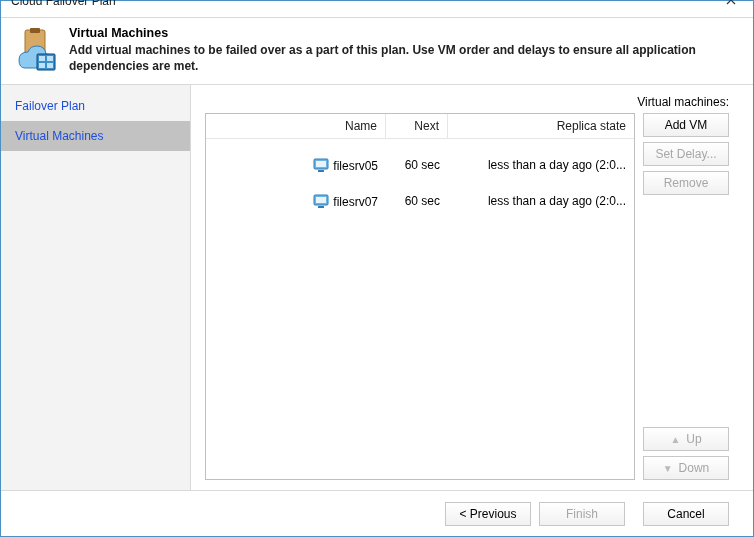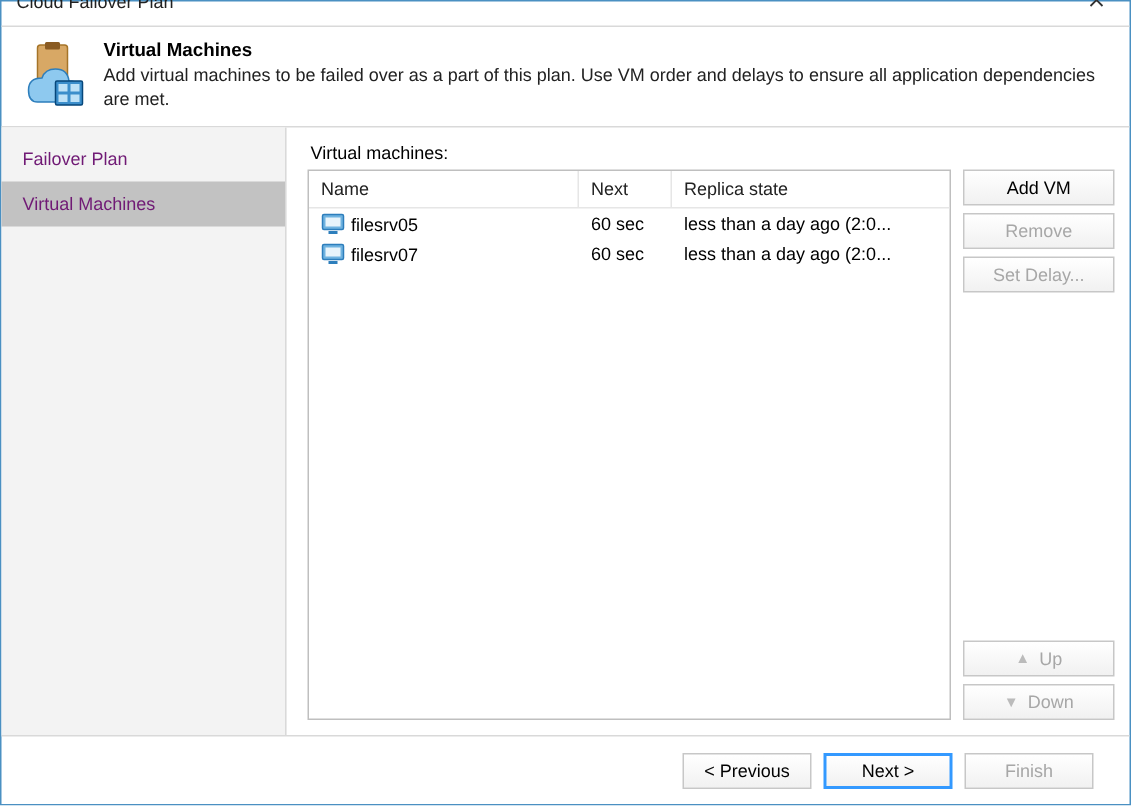--- a/index.html
+++ b/index.html
@@ -22,51 +22,51 @@
   }
   
   .titlebar { height:14px; display:flex; align-items:center; justify-content:space-between; padding:0 0 16px 10px; border-bottom:1px solid var(--border); }
   .titlebar .title { color:#222; }
   .titlebar .close { width:44px; height:100%; display:flex; align-items:center; justify-content:center; font-size:14px; color:#333; }
 
   
   .band { display:flex; padding:8px 12px 10px 12px; border-bottom:1px solid var(--border); }
   .band-icon { width:48px; height:48px; flex:0 0 48px; margin-right:8px; }
   .band-text .h { font-weight:bold; font-size:12.5px; margin-bottom:2px; }
-  .band-text .d { color:#222; line-height:1.35; }
+  .band-text .d { color:#222; line-height:1.35;font-weight:bold; }
 
   
   .body { flex:1 1 auto; display:flex; min-height:0; }
   .sidebar { width:190px; flex:0 0 190px; background:var(--sidebar-bg); border-right:1px solid var(--border); padding-top:6px;}
-  .sidebar .step { padding:8px 14px; color:#701a75; }
+  .sidebar .step { padding:8px 14px; color:#1d4ed8; }
   .sidebar .step.selected { background:var(--sidebar-selected); }
 
-  .main { flex:1 1 auto; padding:8px 10px 10px 14px; display:flex; flex-direction:column; min-height:0;}
+  .main { flex:1 1 auto; padding:8px 24px 10px 14px; display:flex; flex-direction:column; min-height:0;text-align:right;}
   .main-label { margin:2px 0 4px 2px; }
   .main-row { flex:1 1 auto; display:flex; gap:8px; min-height:0;}
 
   .grid { flex:1 1 auto; border:1px solid var(--border-dark); background:#fff; display:flex; flex-direction:column; min-height:0;}
   .grid-head { display:flex; border-bottom:1px solid #e6e6e6; }
   .grid-head .col { padding:5px 8px; color:#222; border-right:1px solid #e6e6e6;}
   .grid-body { flex:1 1 auto; overflow:auto; }
-  .row { display:flex; align-items:center; height:20px; }
+  .row { display:flex; align-items:center; height:20px;margin-top:16px; }
   .row .cell { padding:1px 8px; overflow:hidden; white-space:nowrap; text-overflow:ellipsis; }
   .col-name   { flex:0 0 180px; }
   .col-delay  { flex:0 0 62px; }
   .col-state  { flex:1 1 auto; min-width:0;}
   .vm-icon { width:16px; height:16px; display:inline-block; vertical-align:-3px; margin-right:4px;}
 
   .rbuttons { flex:0 0 86px; display:flex; flex-direction:column; gap:5px; }
   .rbuttons .spacer { flex:1 1 auto; }
   .btn {
     height:24px; border:1px solid var(--btn-border); background:linear-gradient(#fff,#f1f1f1);
     display:flex; align-items:center; justify-content:center; color:#000; padding:0 4px;
     white-space:nowrap;
   }
-  .btn.block { width:101px; }
+  .btn.block { width:86px; }
   .btn.disabled { color:var(--btn-disabled); }
   .btn.primary { border:2px solid var(--accent); }
   .arrow { font-size:10px; margin-right:6px; color:#666;}
   .btn.disabled .arrow { color:#bbb; }
 
   
   .footer { height:46px; border-top:1px solid var(--border); display:flex; align-items:center; justify-content:flex-end; padding:0 24px; gap:8px;}
   .footer .btn { width:86px; }
 
 </style>
@@ -148,36 +148,36 @@
                 </span><span>filesrv07</span>
               </div>
               <div class="cell col-delay">60 sec</div>
               <div class="cell col-state">less than a day ago (2:0...</div>
             </div>
           </div>
         </div>
 
         <div class="rbuttons">
           <div class="btn block">Add VM</div>
+          <div class="btn block disabled">Set Delay...</div>
           <div class="btn block disabled">Remove</div>
-          <div class="btn block disabled">Set Delay...</div>
           <div class="spacer"></div>
           <div class="btn block disabled">
             <span class="arrow">▲</span>
               <span>Up</span>
           </div>
           <div class="btn block disabled">
             <span class="arrow">▼</span>
               <span>Down</span>
           </div>
         </div>
 
       </div>
     </div>
   </div>
 
   <div class="footer">
     <div class="btn">&lt; Previous</div>
-    <div class="btn primary">Next &gt;</div>
     <div class="btn disabled">Finish</div>
+    <div class="btn" style="margin-left:10px">Cancel</div>
   </div>
 
 </div>
 
 </body></html>

